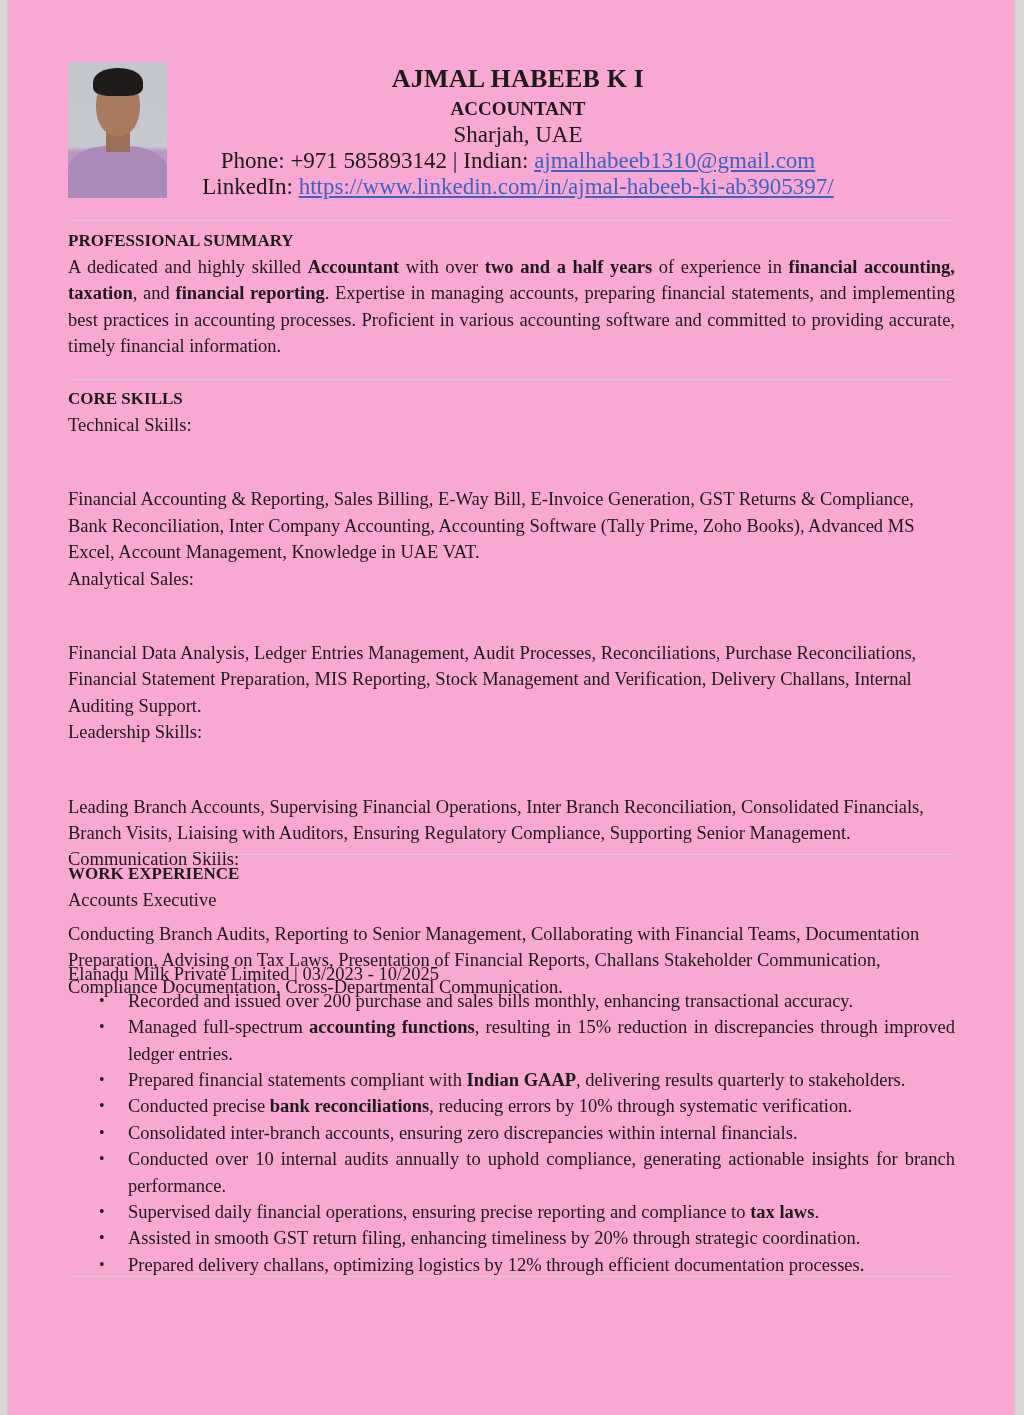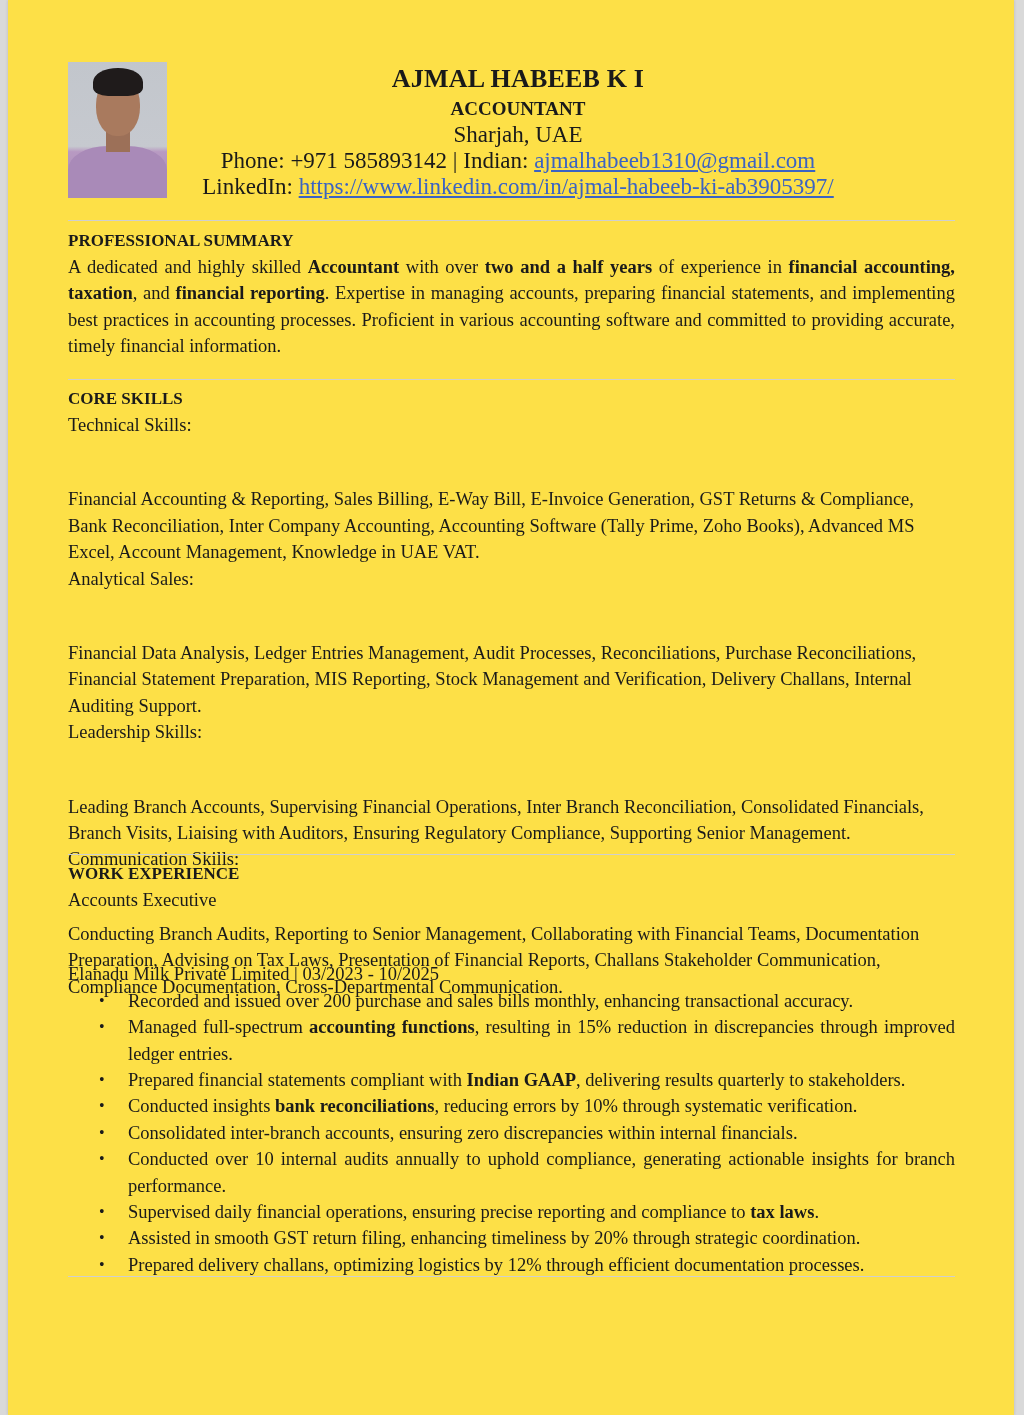--- a/index.html
+++ b/index.html
@@ -8,21 +8,21 @@
     background: #d9d9d9;
     position: relative;
     overflow: hidden;
     font-family: "Liberation Serif", "DejaVu Serif", serif;
     color: #1a1a1a;
   }
   .sheet {
     position: absolute;
     left: 8px; top: 0;
     width: 1006px; height: 1415px;
-    background: #fde047;
+    background: #f9a8d4;
     box-shadow: 0 0 3px rgba(0,0,0,0.15);
   }
   .content {
     position: absolute;
     left: 60px; top: 0;
     width: 887px;
   }
   .photo {
     position: absolute;
     left: 0; top: 62px;
@@ -150,21 +150,21 @@
     <div class="divider" style="top:854px;"></div>
 
     <div class="section" style="top:861px;">
       <p class="sec-title">WORK EXPERIENCE</p>
       <p class="sub-title">Accounts Executive</p>
       <p class="para left">Elanadu Milk Private Limited | 03/2023 - 10/2025</p>
       <ul class="bullets" id="job-bullets">
           <li><span class="dot">•</span><span>Recorded and issued over 200 purchase and sales bills monthly, enhancing transactional accuracy.</span></li>
           <li><span class="dot">•</span><span>Managed full-spectrum </span><b>accounting functions</b><span>, resulting in 15% reduction in discrepancies through improved ledger entries.</span></li>
           <li><span class="dot">•</span><span>Prepared financial statements compliant with </span><b>Indian GAAP</b><span>, delivering results quarterly to stakeholders.</span></li>
-          <li><span class="dot">•</span><span>Conducted insights </span><b>bank reconciliations</b><span>, reducing errors by 10% through systematic verification.</span></li>
+          <li><span class="dot">•</span><span>Conducted precise </span><b>bank reconciliations</b><span>, reducing errors by 10% through systematic verification.</span></li>
           <li><span class="dot">•</span><span>Consolidated inter-branch accounts, ensuring zero discrepancies within internal financials.</span></li>
           <li><span class="dot">•</span><span>Conducted over 10 internal audits annually to uphold compliance, generating actionable insights for branch performance.</span></li>
           <li><span class="dot">•</span><span>Supervised daily financial operations, ensuring precise reporting and compliance to </span><b>tax laws</b><span>.</span></li>
           <li><span class="dot">•</span><span>Assisted in smooth GST return filing, enhancing timeliness by 20% through strategic coordination.</span></li>
           <li><span class="dot">•</span><span>Prepared delivery challans, optimizing logistics by 12% through efficient documentation processes.</span></li>
         </ul>
     </div>
 
     <div class="divider" style="top:1276px;"></div>
   </div>

